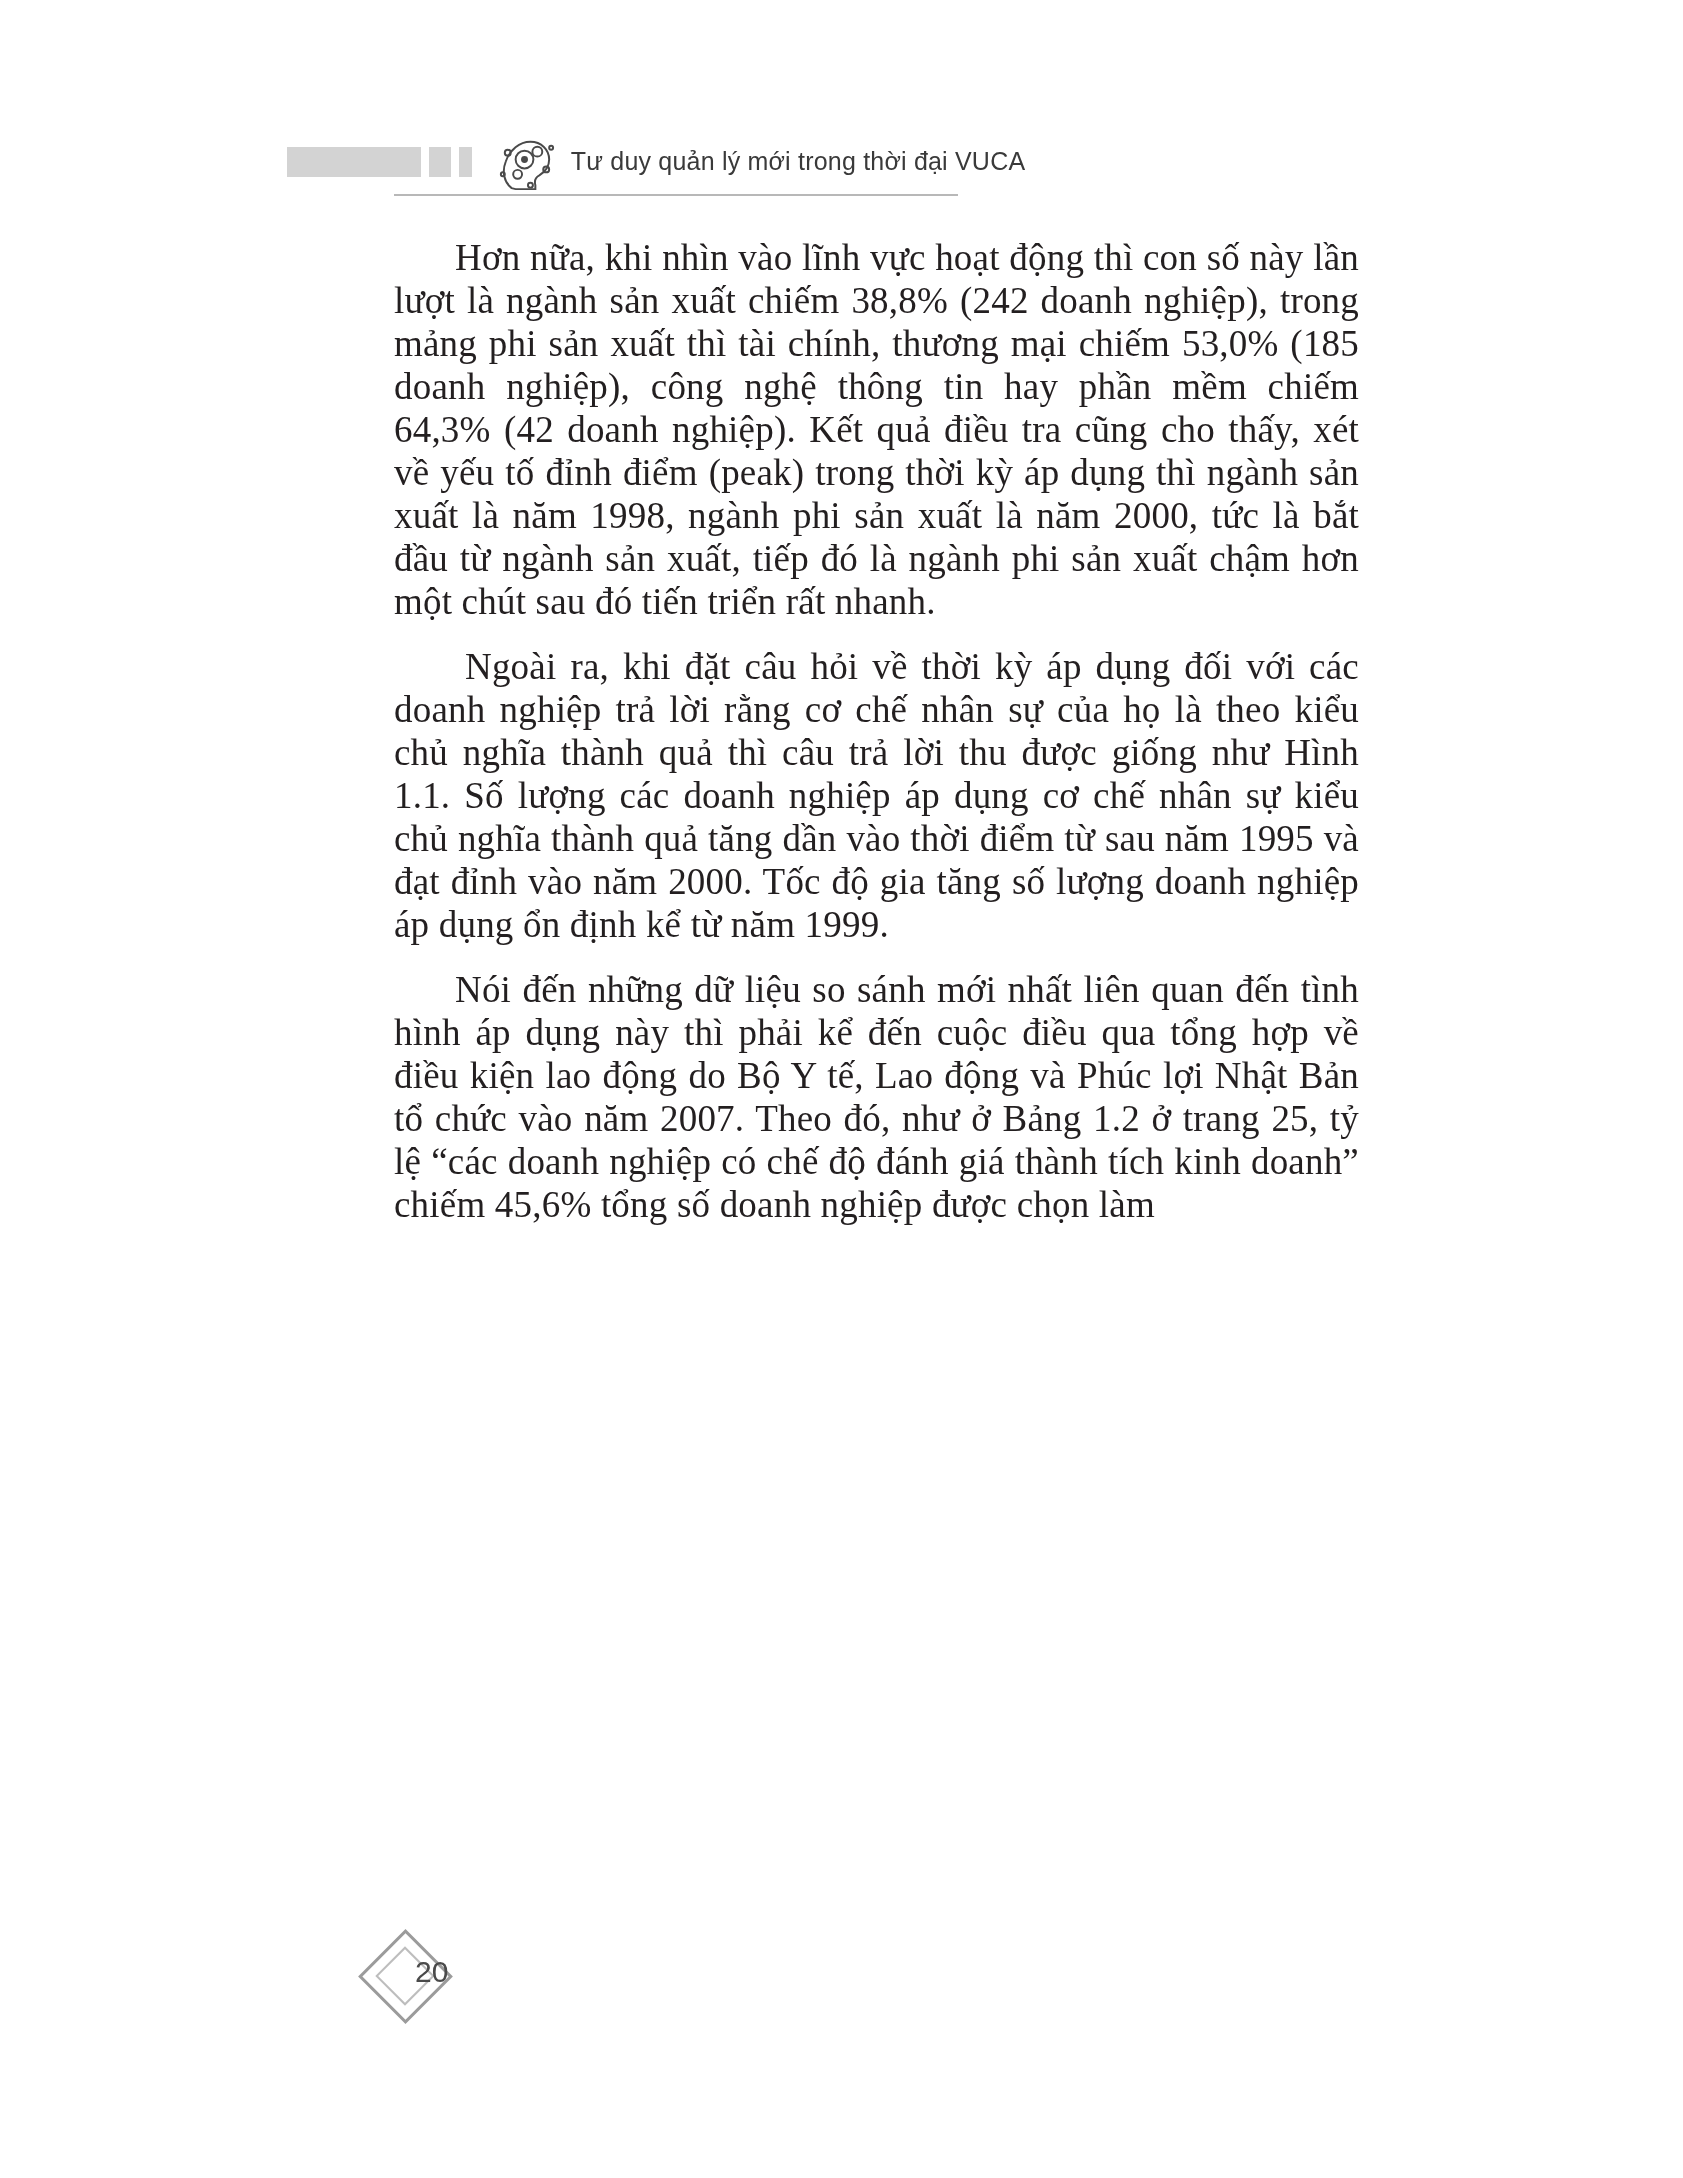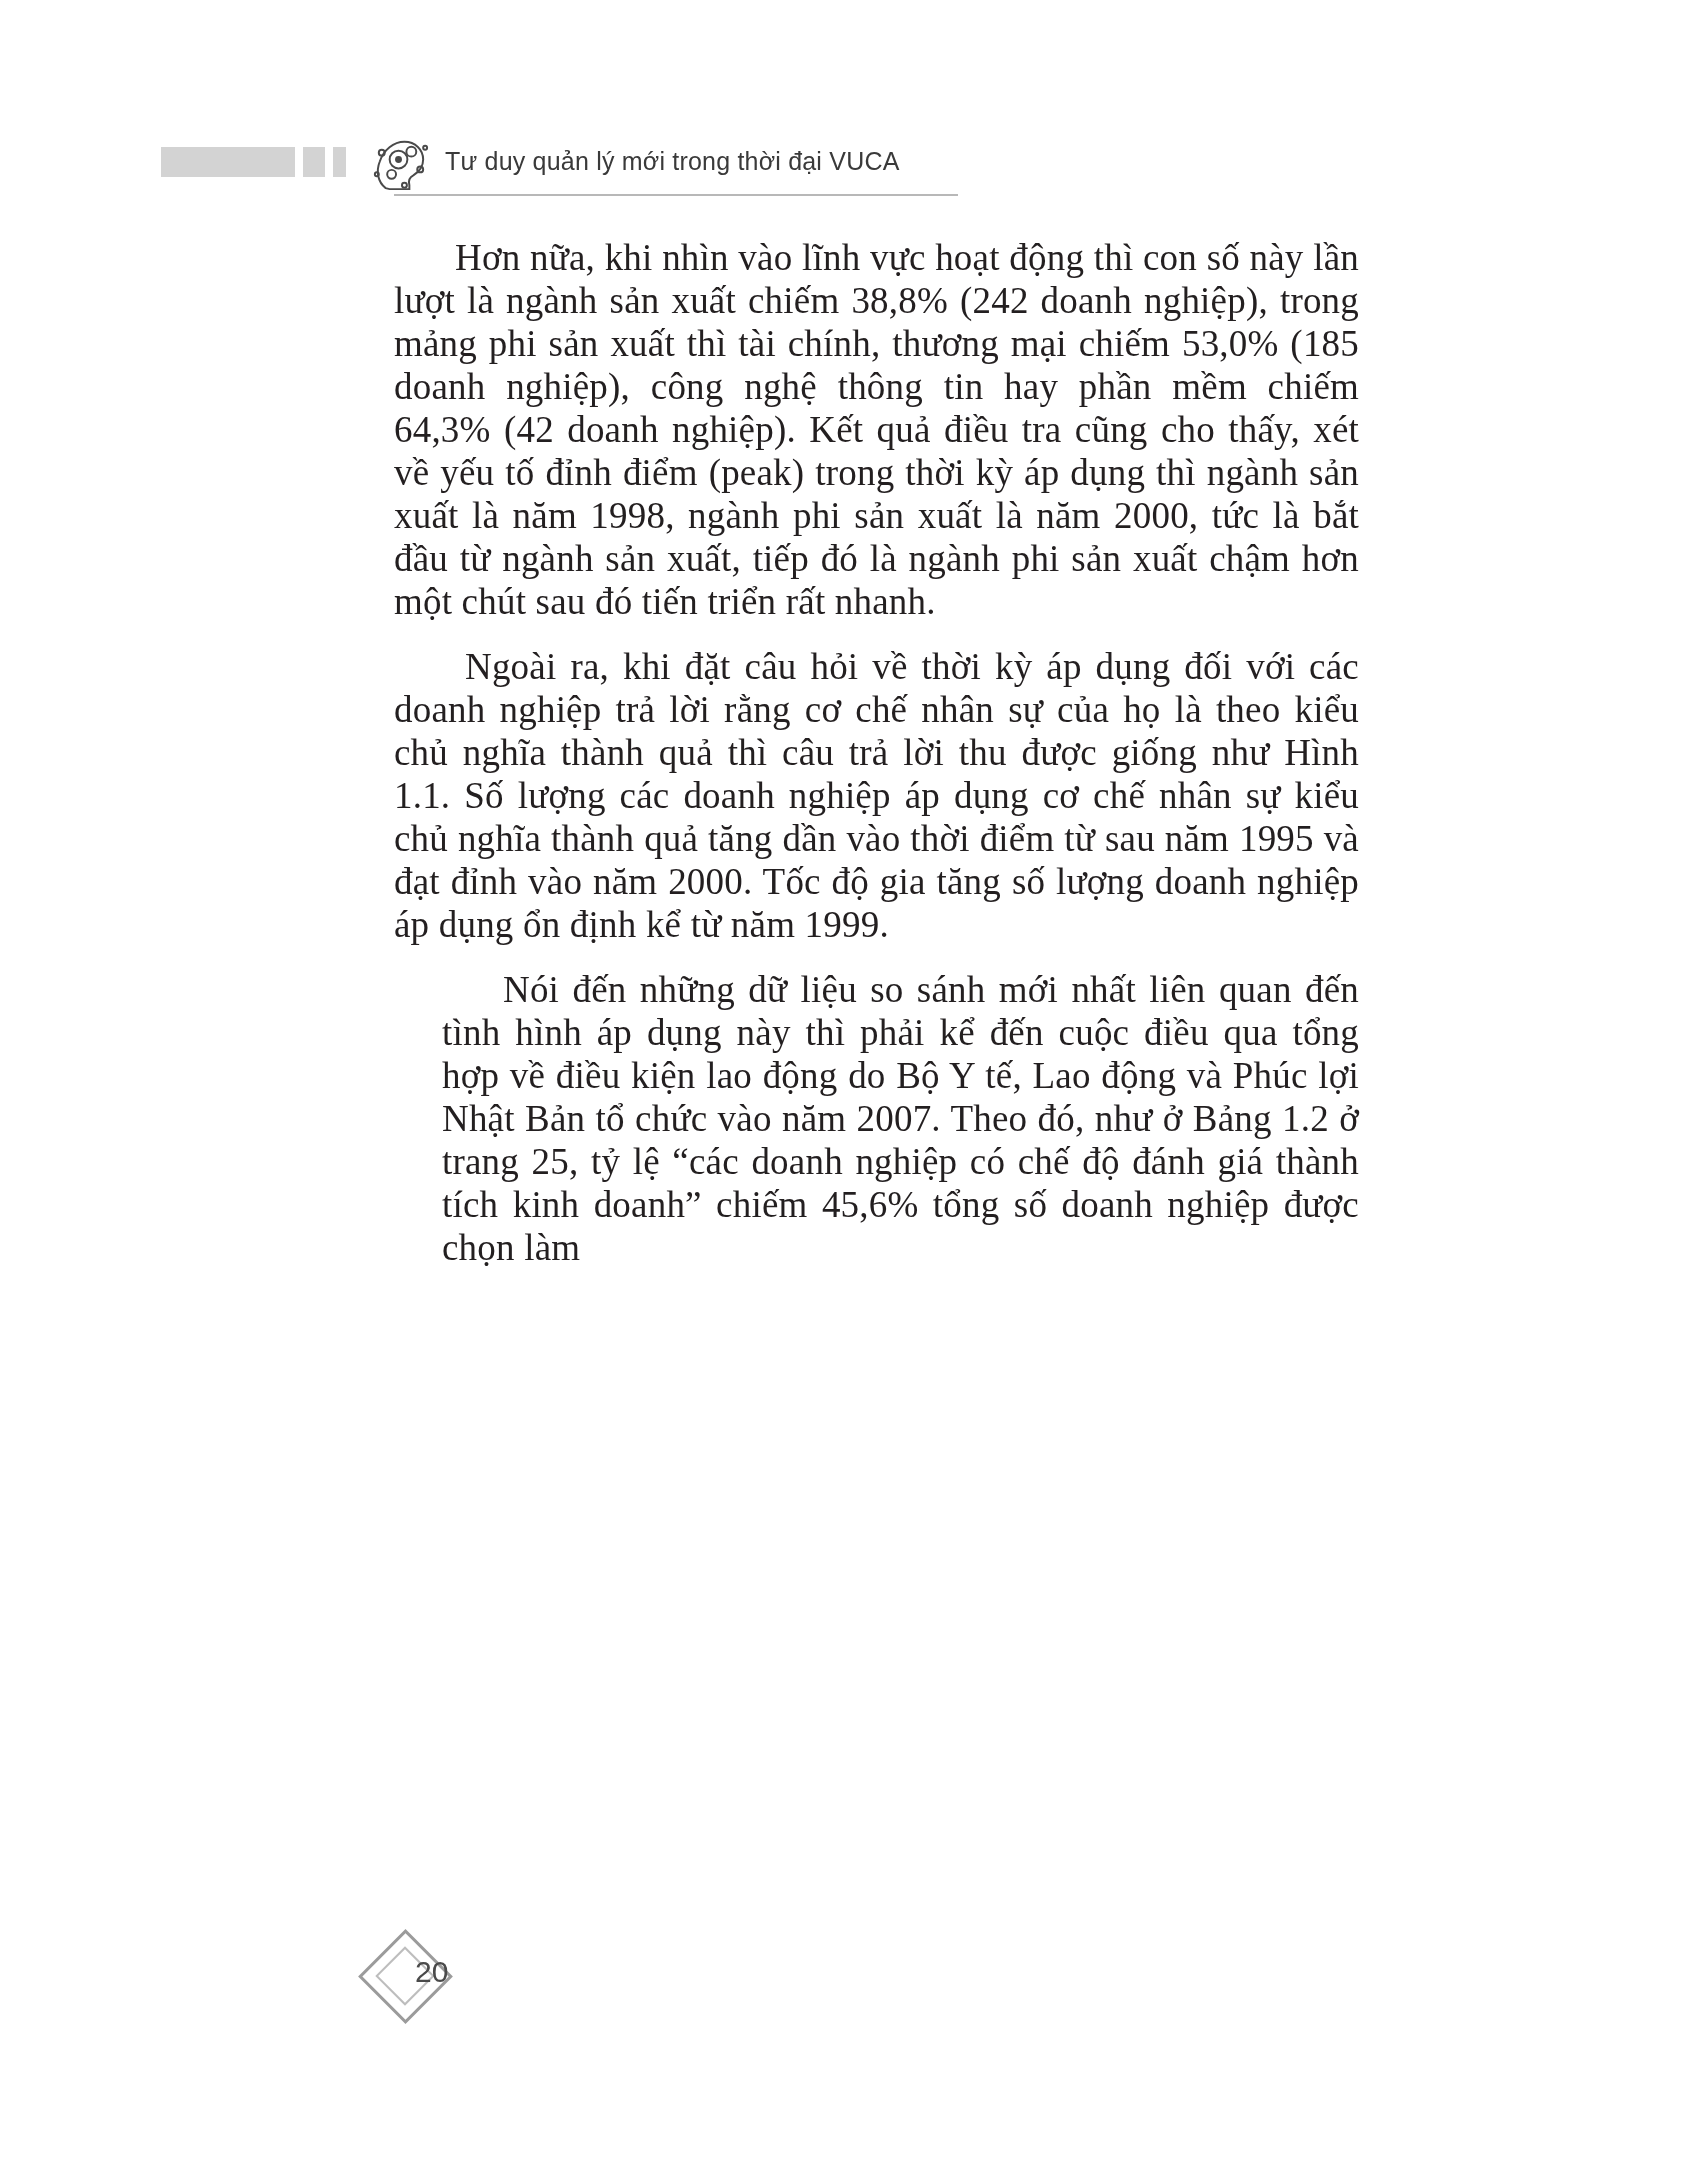--- a/index.html
+++ b/index.html
@@ -24,20 +24,21 @@
 
   
   .header {
     position: absolute;
     left: 161px;
     top: 127px;
     width: 990px;
     height: 69px;
     display: flex;
     align-items: center;
+    justify-content: center;
   }
   .header-bars {
     display: flex;
     align-items: center;
     gap: 8px;
   }
   .bar-long {
     width: 134px;
     height: 30px;
     background: #d3d3d3;
@@ -86,21 +87,21 @@
     margin: 0 0 22px 0;
     font-size: 37px;
     line-height: 43px;
     text-align: justify;
     text-justify: inter-word;
     letter-spacing: 0.2px;
     color: #231f20;
   }
   .para.indent-1 { text-indent: 61px; }
   .para.indent-2 { text-indent: 71px; }
-  .para:last-child { margin-bottom: 0; margin-left: 48px; }
+  .para:last-child { margin-bottom: 0; }
 
   
   .folio {
     position: absolute;
     left: 364px;
     top: 1933px;
     width: 119px;
     height: 109px;
   }
   .folio-diamond {

